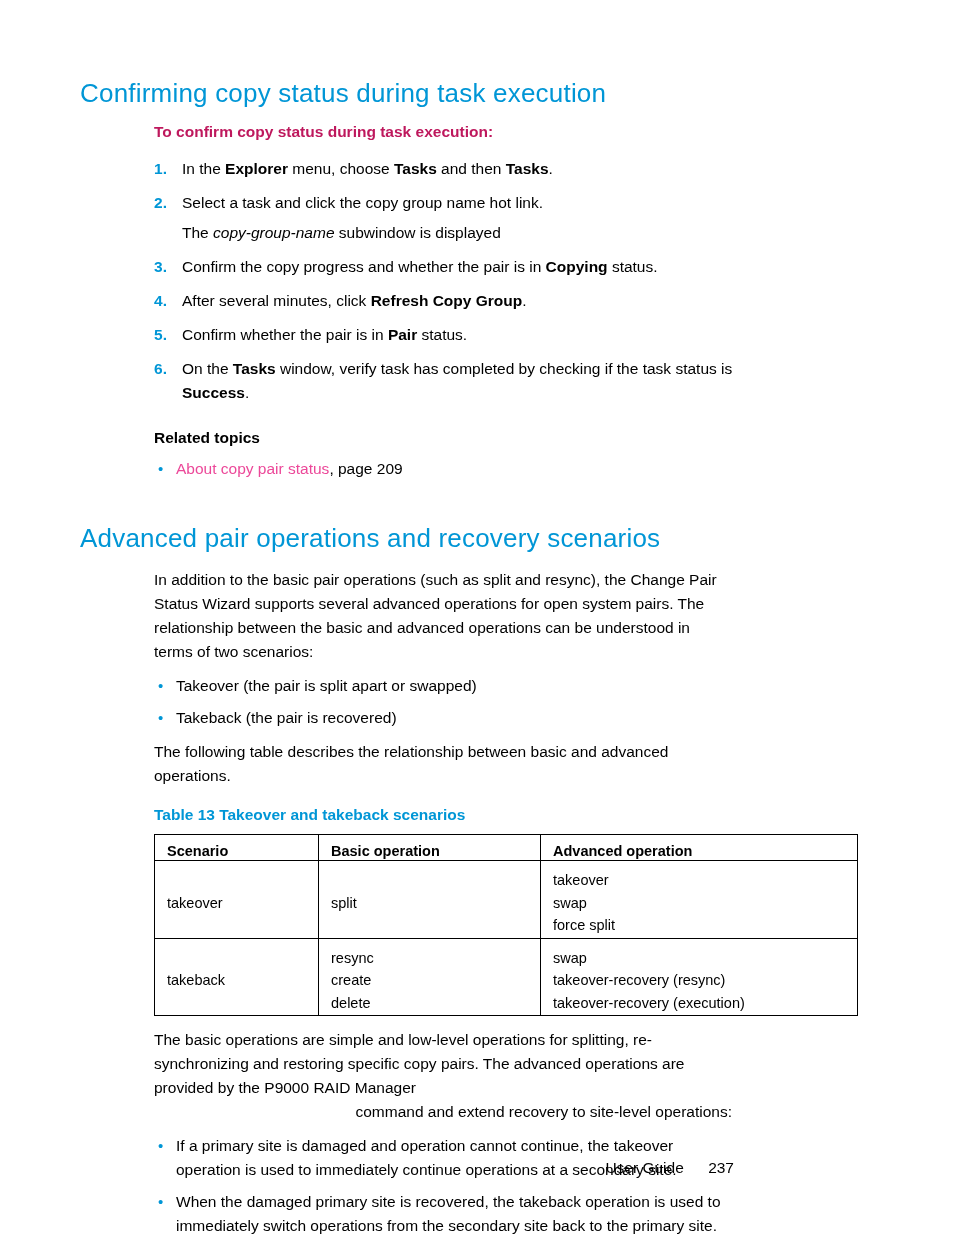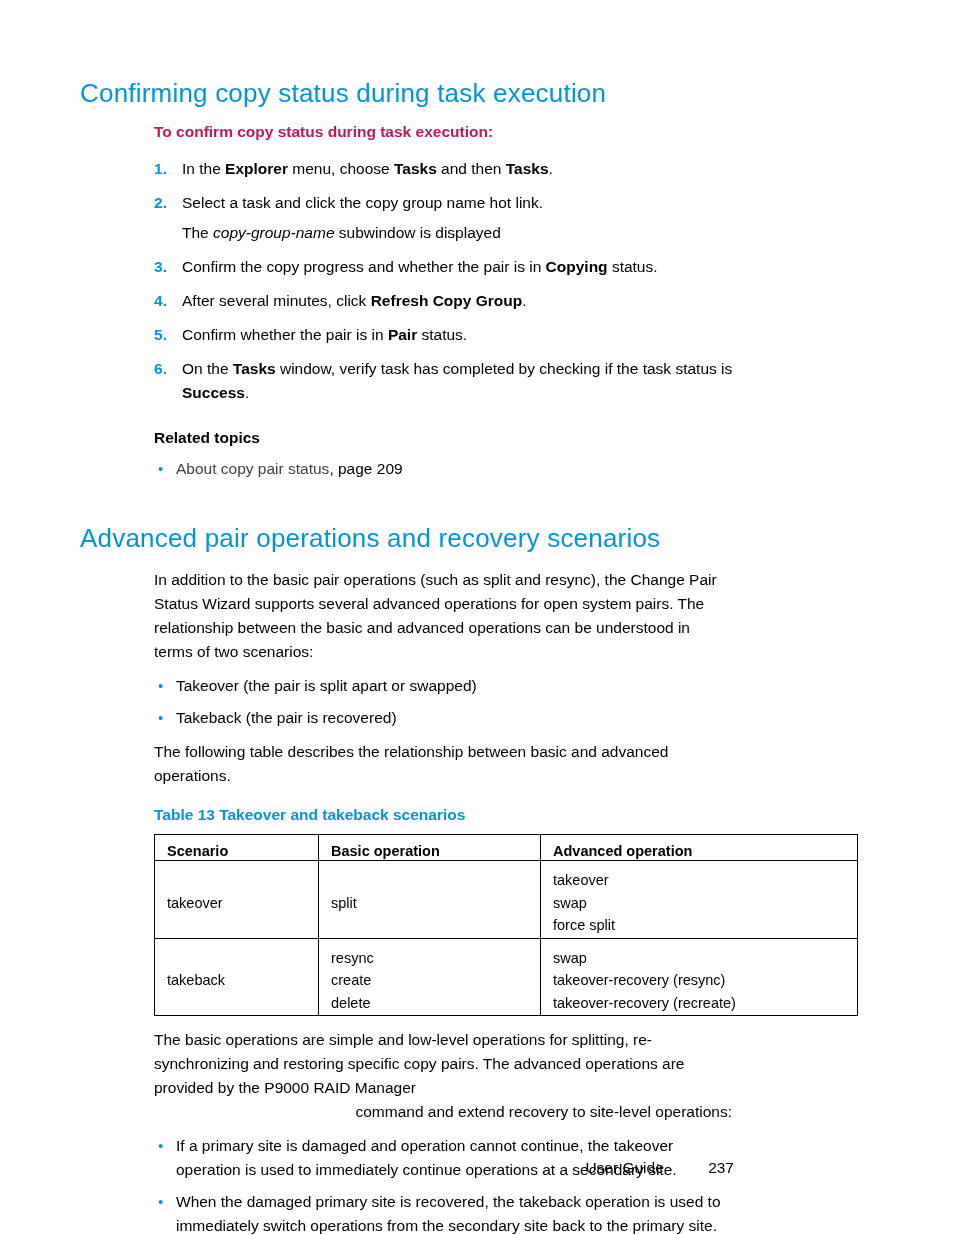--- a/index.html
+++ b/index.html
@@ -84,21 +84,21 @@
   }
   ul.bullets > li::before {
     content: "•";
     position: absolute;
     left: 4px;
     top: 0;
     color: #0096d6;
     font-size: 15px;
   }
   a.link {
-    color: #404040;
+    color: #ec4899;
     text-decoration: none;
   }
   .section-spacer {
     height: 34px;
   }
   .body-para {
     font-size: 15.5px;
     line-height: 1.55;
     margin: 0 0 10px 0;
   }
@@ -133,21 +133,21 @@
   .col-sc { width: 164px; }
   .col-basic { width: 222px; }
   .col-adv { width: auto; }
   .footer {
     position: absolute;
     bottom: 58px;
     right: 82px;
     font-size: 15.5px;
   }
   .footer .pn {
-    margin-left: 40px;
+    margin-left: 20px;
     text-align: center;
   }
   b { font-weight: bold; }
   i { font-style: italic; }
 </style>
 </head>
 <body>
 
 <div class="page">
 
@@ -230,21 +230,21 @@
         <tr>
           <td>takeback</td>
           <td class="adv">
             <span>resync</span><br>
             <span>create</span><br>
             <span>delete</span>
           </td>
           <td class="adv">
             <span>swap</span><br>
             <span>takeover-recovery (resync)</span><br>
-            <span>takeover-recovery (recreate)</span>
+            <span>takeover-recovery (execution)</span>
           </td>
         </tr>
       </tbody>
     </table>
 
     <p class="body-para" style="margin-top:12px; margin-bottom:0;">The basic operations are simple and low-level operations for splitting, re-synchronizing and restoring specific copy pairs. The advanced operations are provided by the P9000 RAID Manager</p>
     <p class="body-para" style="text-align:right; margin-top:0;">command and extend recovery to site-level operations:</p>
 
     <ul class="bullets">
       <li>If a primary site is damaged and operation cannot continue, the takeover operation is used to immediately continue operations at a secondary site.</li>

